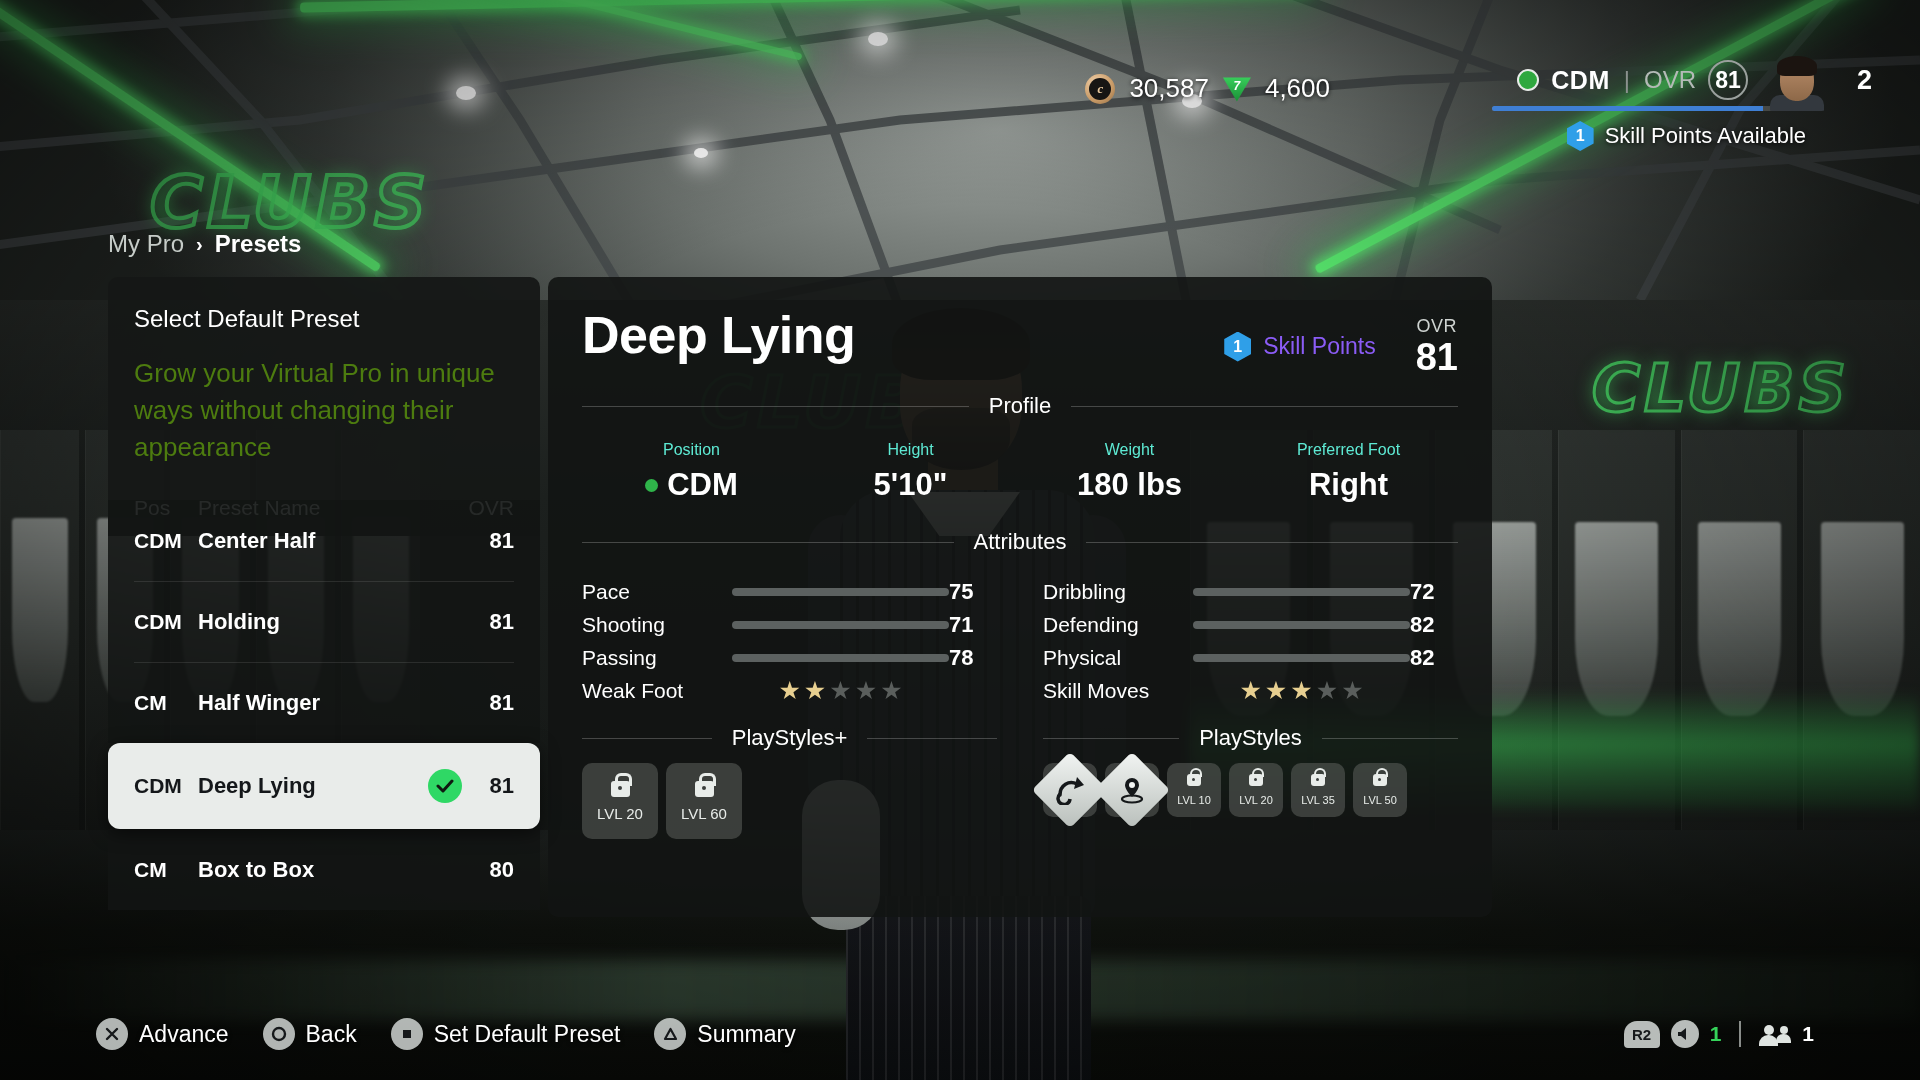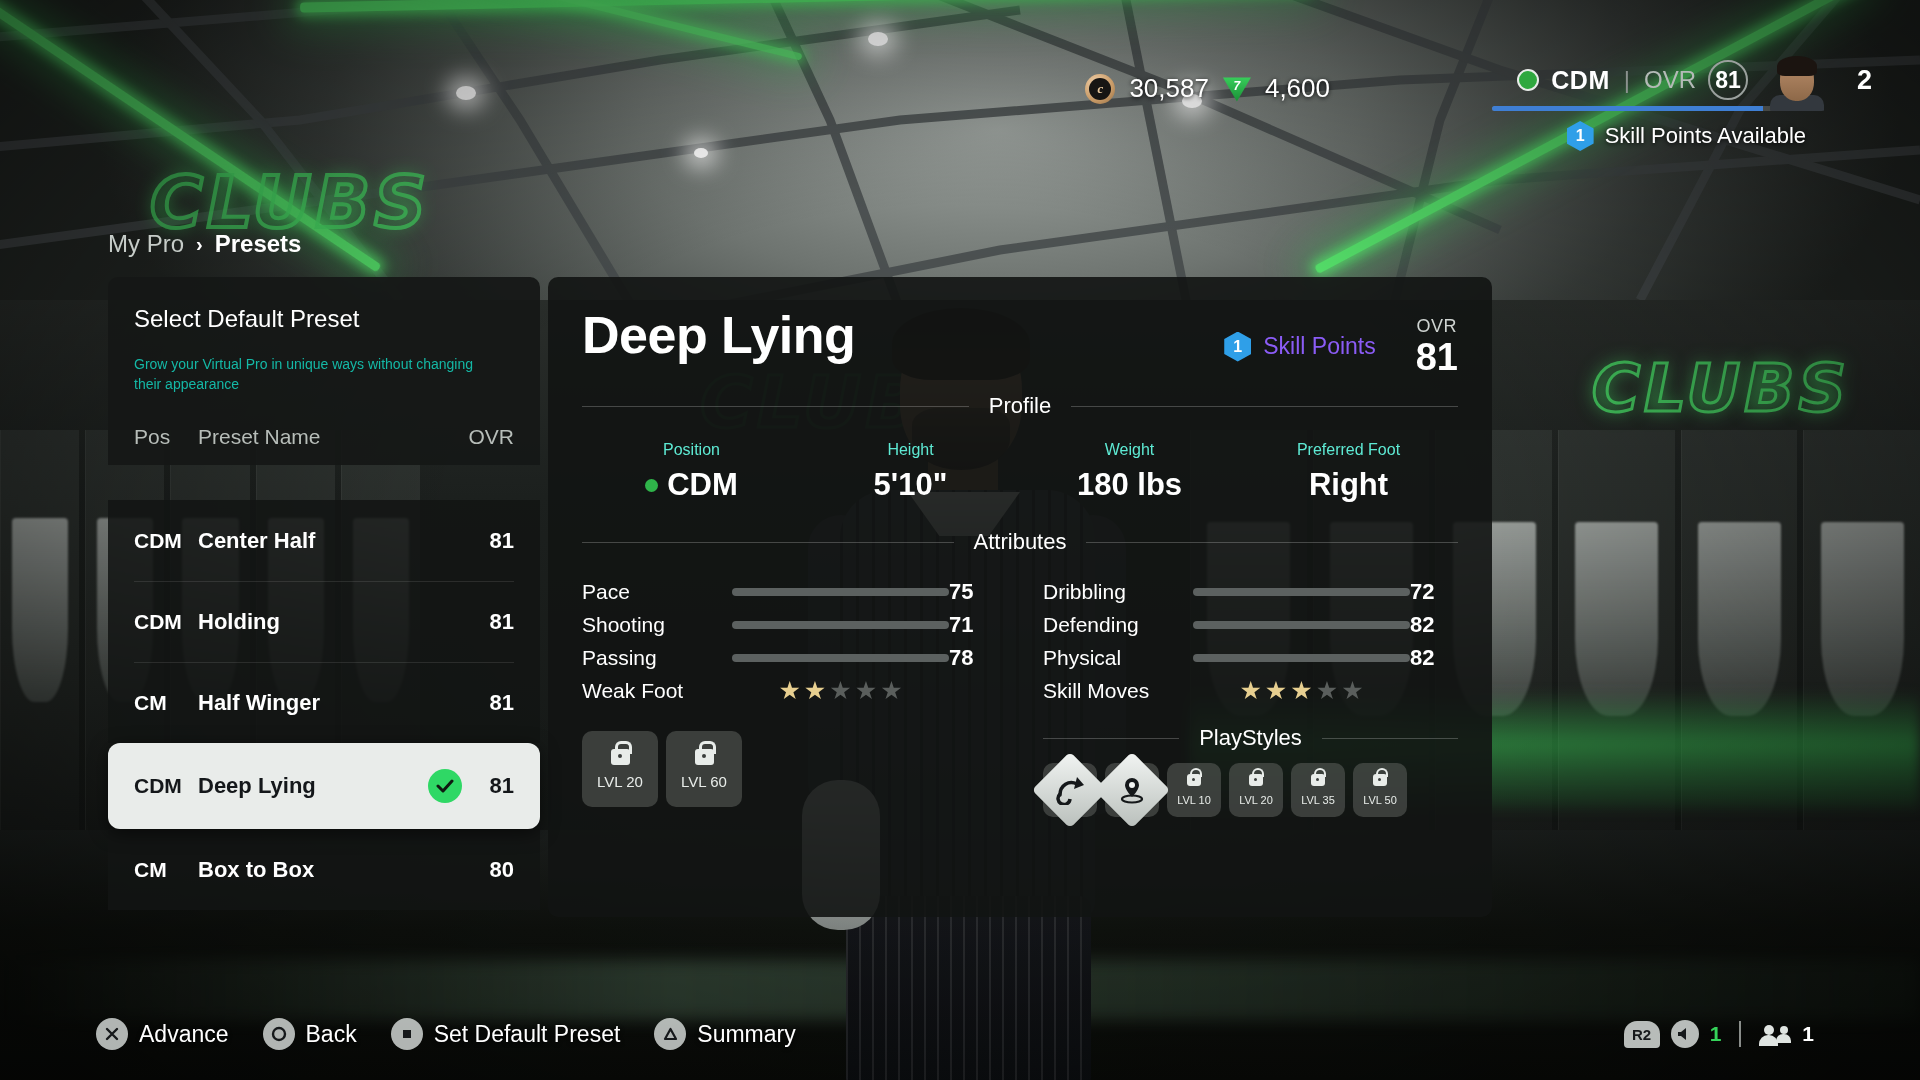--- a/index.html
+++ b/index.html
@@ -190,21 +190,21 @@
   .bc-cur { color:#fff; font-size:24px; font-weight:bold; }
 
   
   .left-panel {
     position:absolute; left:108px; top:277px; width:432px;
     background:rgba(21,23,22,.94);
     border-radius:10px 10px 0 0;
     padding:28px 0 0 0;
   }
   .lp-title { color:#fff; font-size:24px; font-weight:500; padding:0 26px; }
-  .lp-desc { color:#14b8a6; font-size:14px; line-height:1.42; padding:22px 36px 0 26px; }
+  .lp-desc { color:#4d7c0f; font-size:26px; line-height:1.42; padding:22px 36px 0 26px; }
   .lp-cols {
     display:flex; align-items:center; color:#b7bdb9; font-size:21px;
     padding:30px 26px 16px 26px;
   }
   .lp-cols .c-pos { width:64px; }
   .lp-cols .c-name { flex:1; }
   .lp-cols .c-ovr { width:60px; text-align:right; }
 
   .preset-list { position:absolute; left:108px; top:500px; width:432px; }
   .preset-row {
@@ -613,20 +613,25 @@
             <span class="star">★</span>
             <span class="star">★</span>
           </span>
           <span class="attr-num"></span>
         </div>
       </div>
   </div>
 
   <div class="ps-wrap">
     <div class="ps-col">
+      <div class="sec-head">
+        <span class="sec-line"></span>
+        <span class="sec-title">PlayStyles+</span>
+        <span class="sec-line"></span>
+      </div>
       <div class="ps-tiles" id="ps-plus-tiles">
           <span class="tile">
             <span class="lock"></span>
             <span class="tile-lvl">LVL 20</span>
           </span>
           <span class="tile">
             <span class="lock"></span>
             <span class="tile-lvl">LVL 60</span>
           </span>
         </div>

